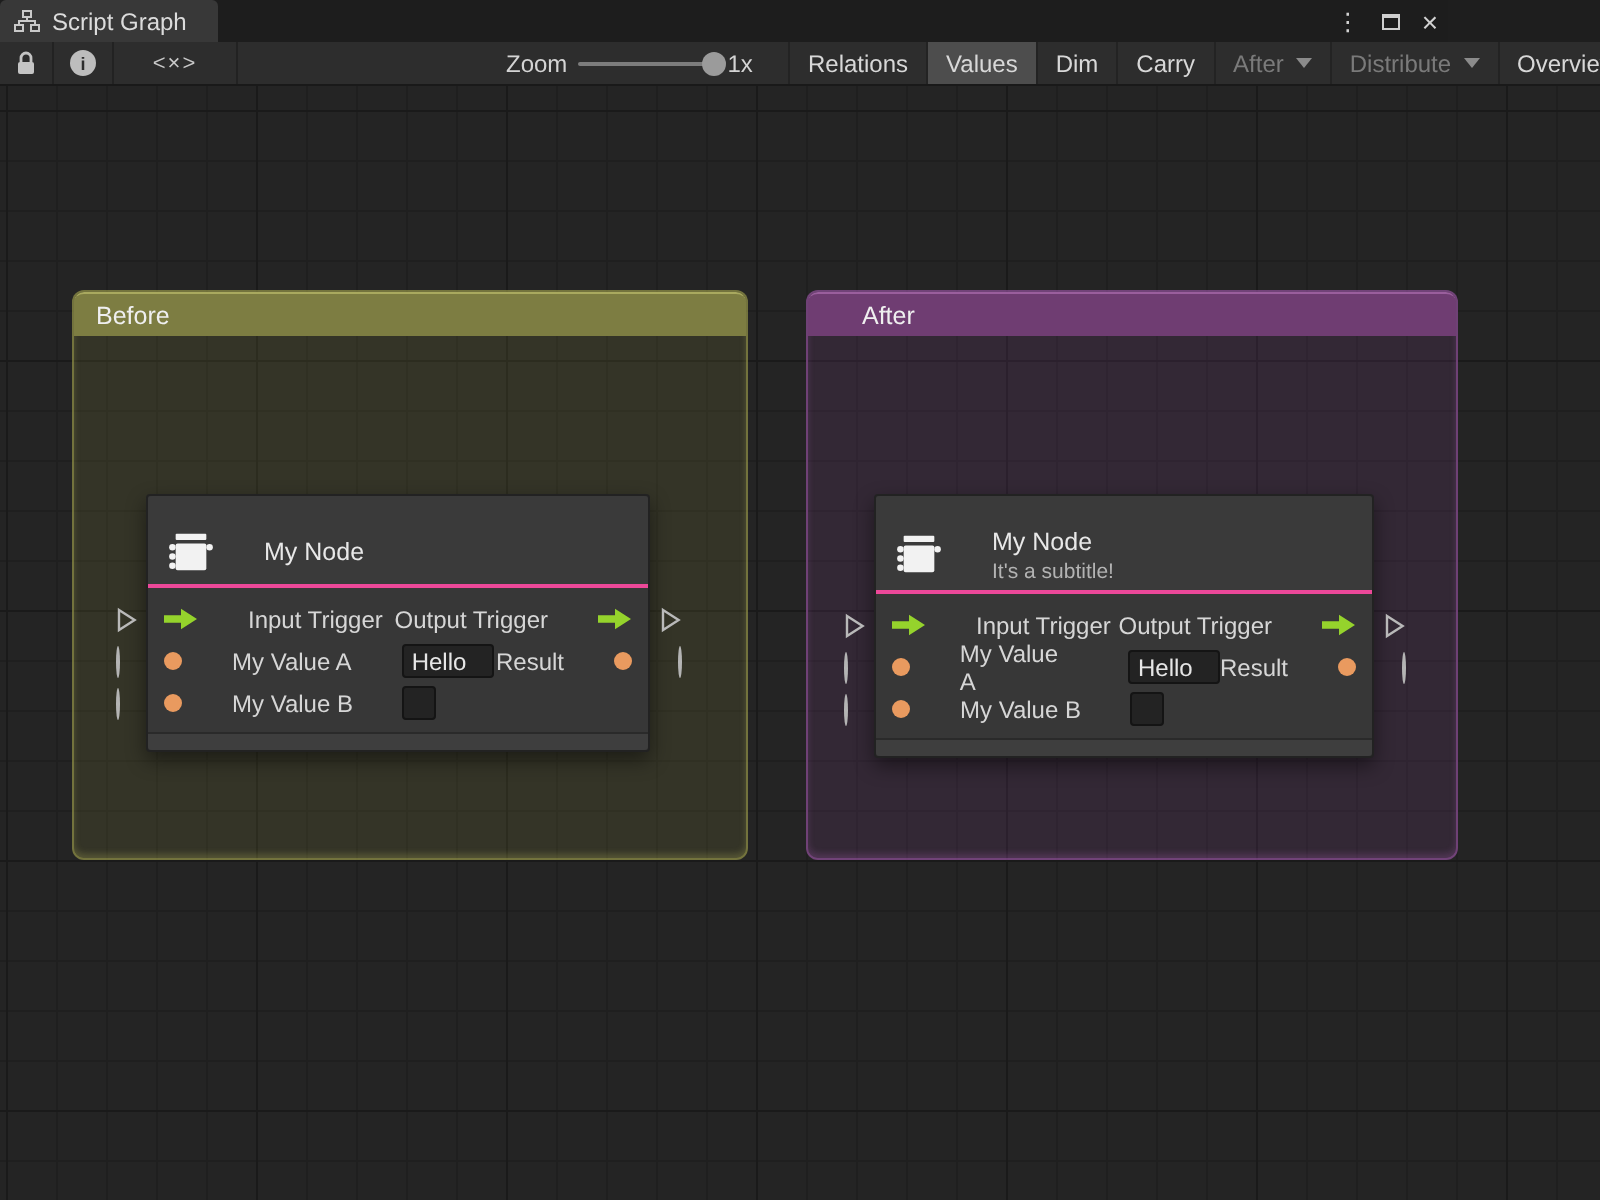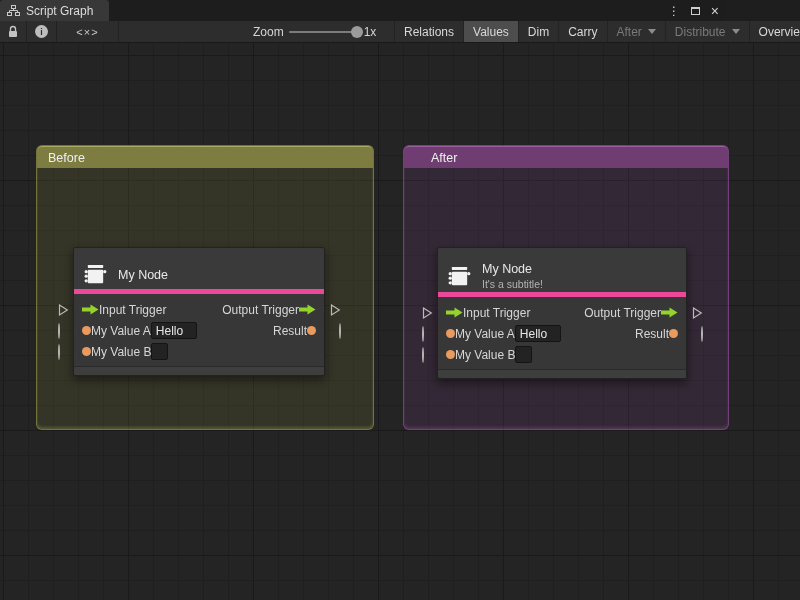--- a/index.html
+++ b/index.html
@@ -68,30 +68,30 @@
   .group-header { height:22px; border-radius:5px 5px 0 0; display:flex; align-items:center;
                   padding:0 11px; font-size:12.5px; color:#efefef; }
   .group-before .group-header { background:#7d7d42; border-top:1px solid #a9a95f; }
   .group-after  .group-header { background:#6f3d72; border-top:1px solid #9a5f9d;padding-left:27px; }
 
   
   .node { position:absolute; top:204px; background:#373737; border:1px solid #222;
           border-radius:2px; box-shadow:0 4px 10px rgba(0,0,0,0.45); }
   .node-before { left:73px; width:252px; }
   .node-after  { left:437px; width:250px; }
-  .node-header { background:#3a3a3a; display:flex; align-items:center; gap:10px;
-                 padding:12px 10px 0 9px; border-bottom:5px solid #ec4899; border-radius:2px 2px 0 0; }
+  .node-header { background:#3a3a3a; display:flex; align-items:center; gap:24px;
+                 padding:12px 10px 0 9px; border-bottom:2px solid #ec4899; border-radius:2px 2px 0 0; }
   .node-before .node-header { height:46px; }
   .node-after  .node-header { height:49px; }
   .node-title { font-size:12.5px; color:#e8e8e8; }
   .node-subtitle { font-size:10.5px; color:#b3b3b3; margin-top:2px; }
   .node-rows { padding:5px 0 4px; }
   .prow { position:relative; height:21px; display:flex; align-items:center;
           justify-content:space-between; padding:0 8px; font-size:12px; color:#d6d6d6; }
-  .prow .pl, .prow .pr { display:flex; align-items:center; gap:0; }
+  .prow .pl, .prow .pr { display:flex; align-items:center; gap:25px; }
   .node-footer { height:9px; background:#3e3e3e; border-top:1px solid #2a2a2a;
                  border-radius:0 0 2px 2px; }
 
   .dot { width:9px; height:9px; border-radius:50%; background:#e99a5f; }
   .field { background:#232323; border:1px solid #141414; border-radius:2px; height:17px;
            color:#e6e6e6; font-family:"Liberation Sans",sans-serif; font-size:12px;
            padding:4px 4px; outline:none; }
   .field-a { width:46px; }
   .field-b { width:17px; padding:0 3px; }
 

